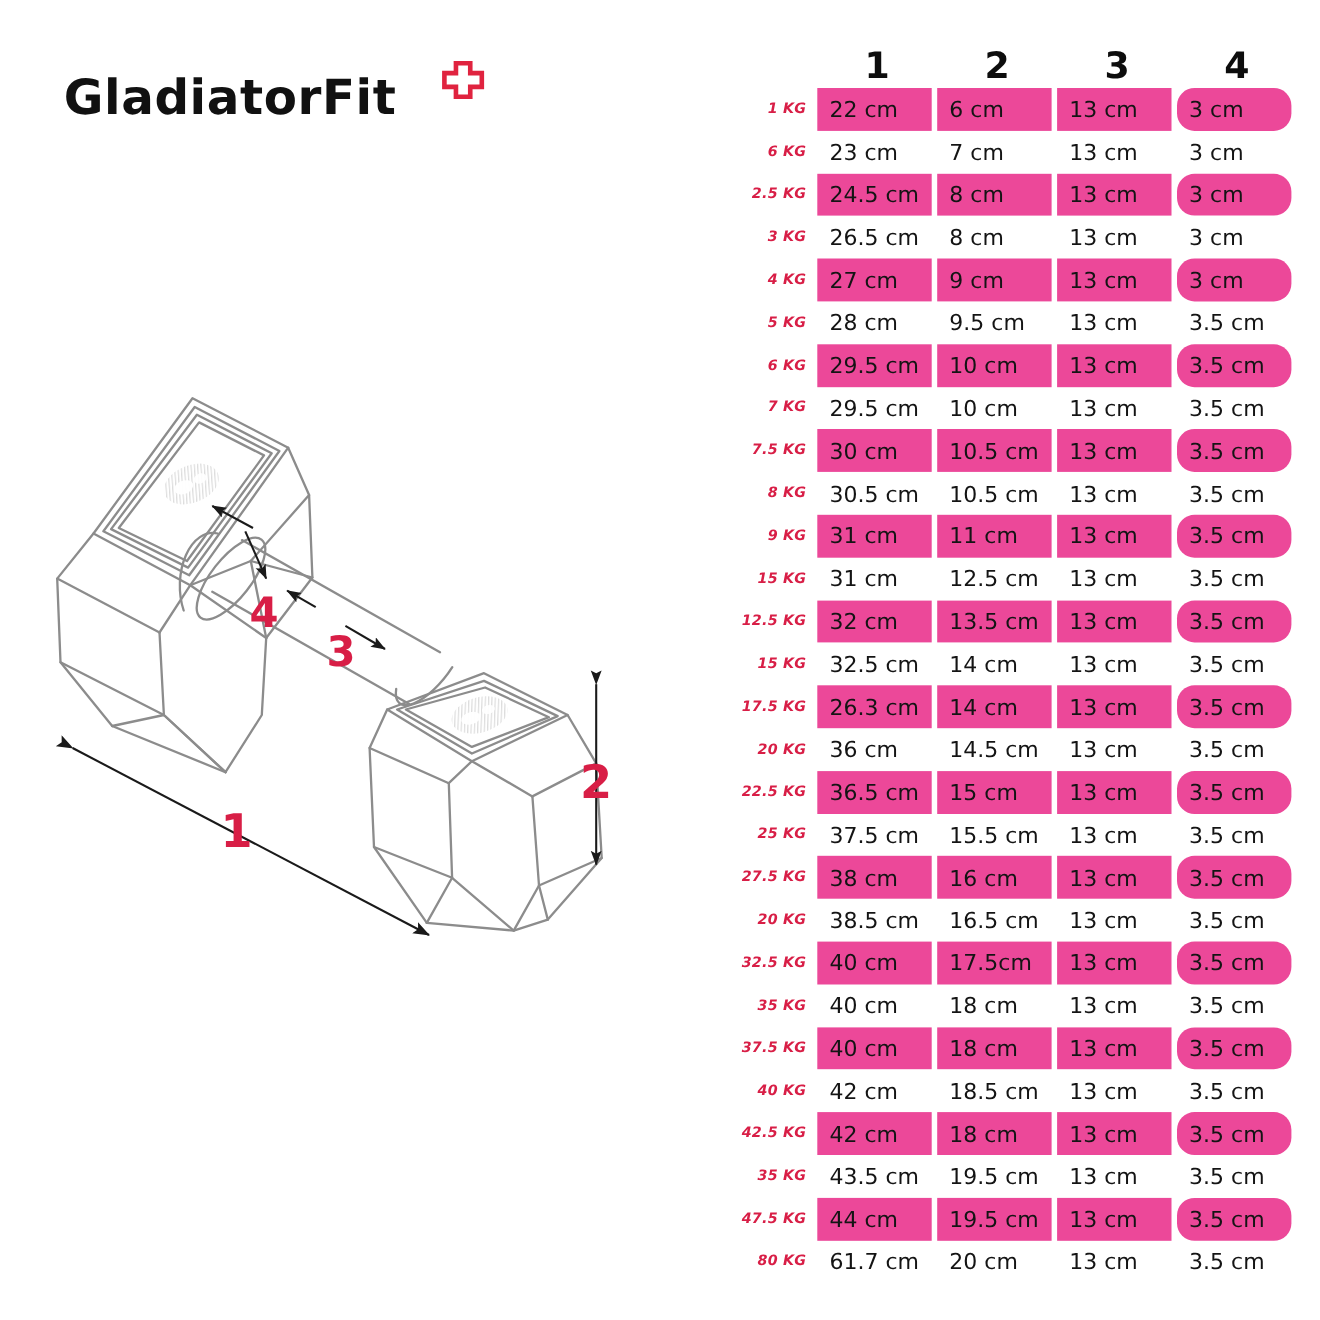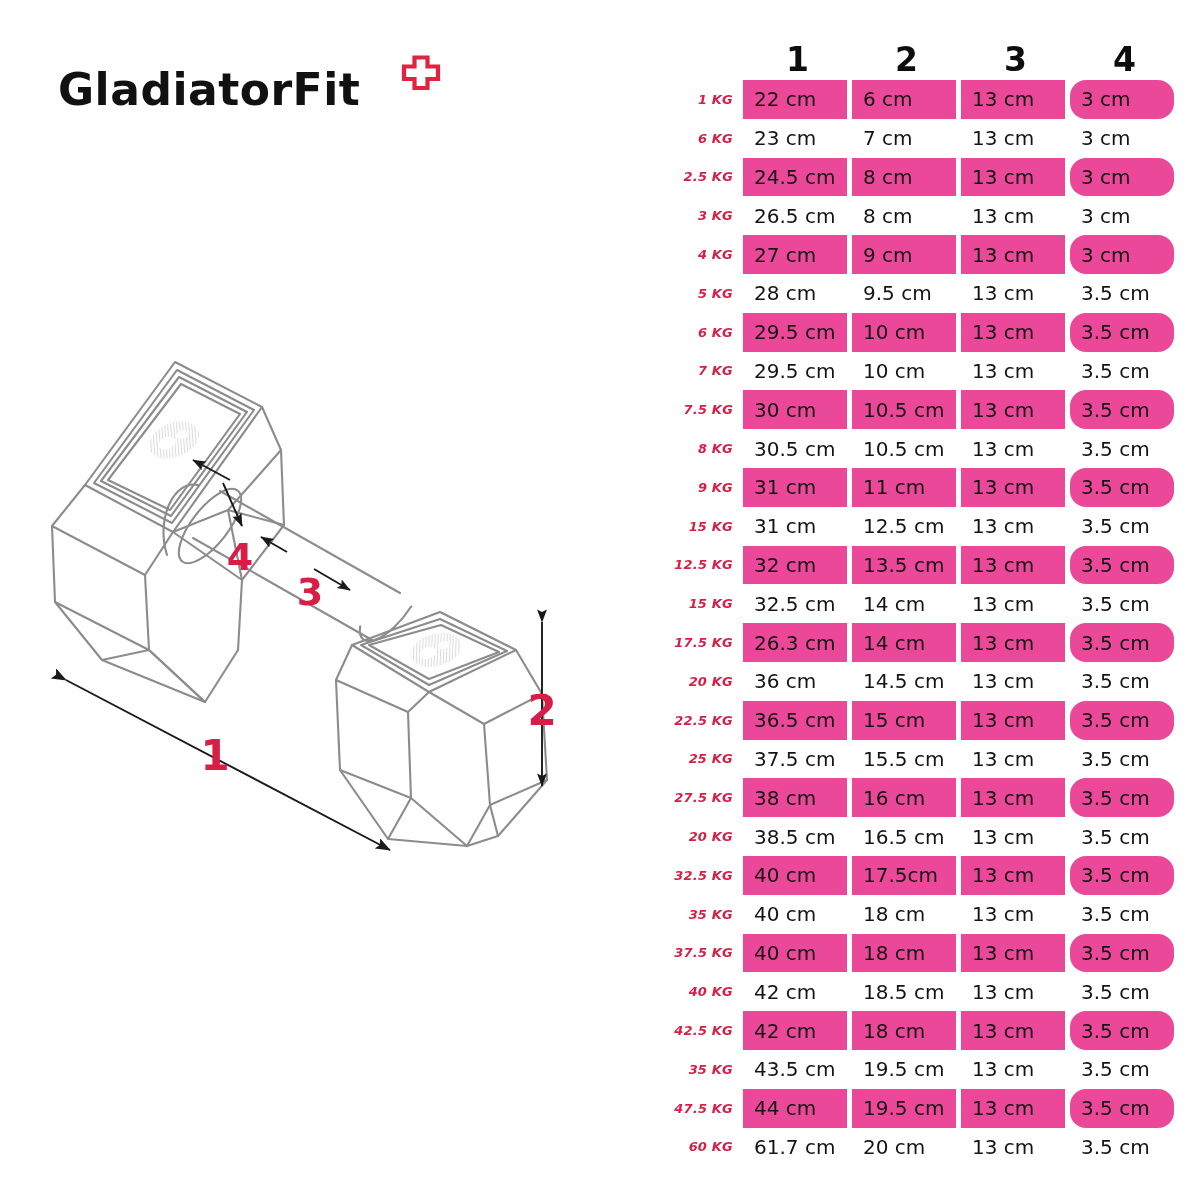--- a/index.html
+++ b/index.html
@@ -420,20 +420,20 @@
         <div class="spec-cell">3.5 cm</div>
       </div>
       <div class="spec-row shaded">
         <div class="row-label">47.5 KG</div>
         <div class="spec-cell">44 cm</div>
         <div class="spec-cell">19.5 cm</div>
         <div class="spec-cell">13 cm</div>
         <div class="spec-cell">3.5 cm</div>
       </div>
       <div class="spec-row">
-        <div class="row-label">60 KG</div>
+        <div class="row-label">80 KG</div>
         <div class="spec-cell">61.7 cm</div>
         <div class="spec-cell">20 cm</div>
         <div class="spec-cell">13 cm</div>
         <div class="spec-cell">3.5 cm</div>
       </div>
     </div>
 </div>
 
 </body></html>

